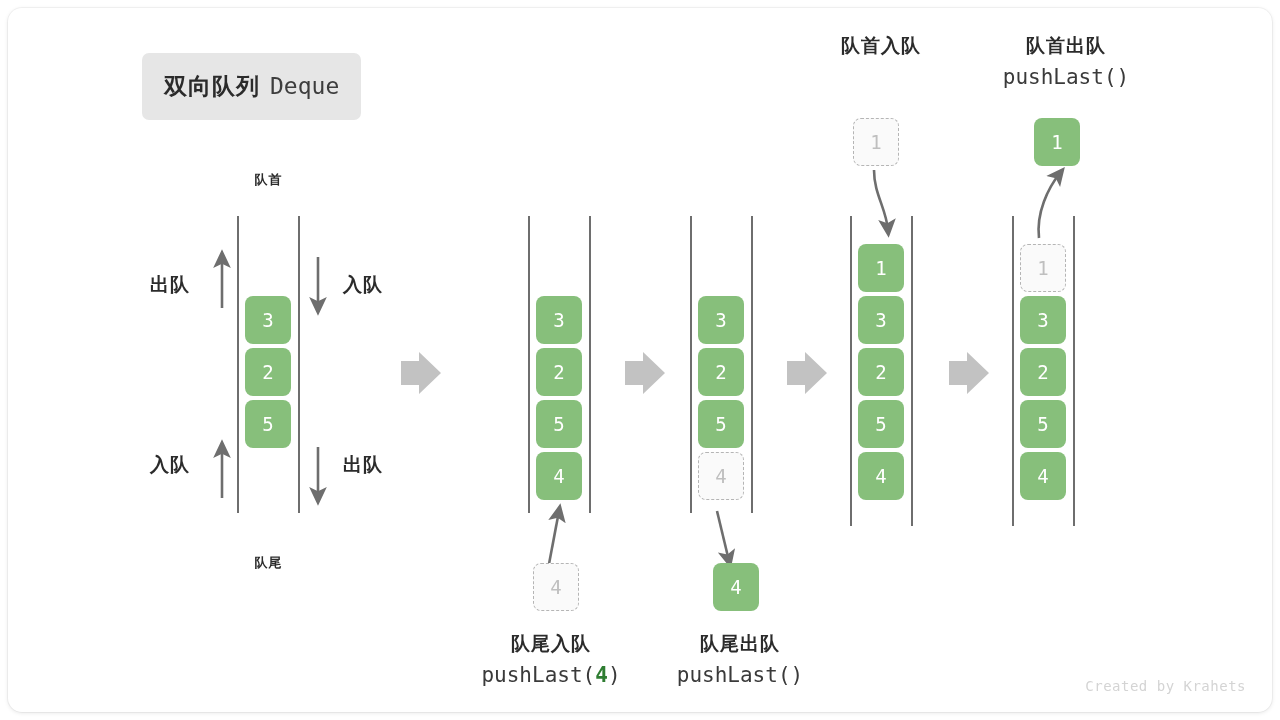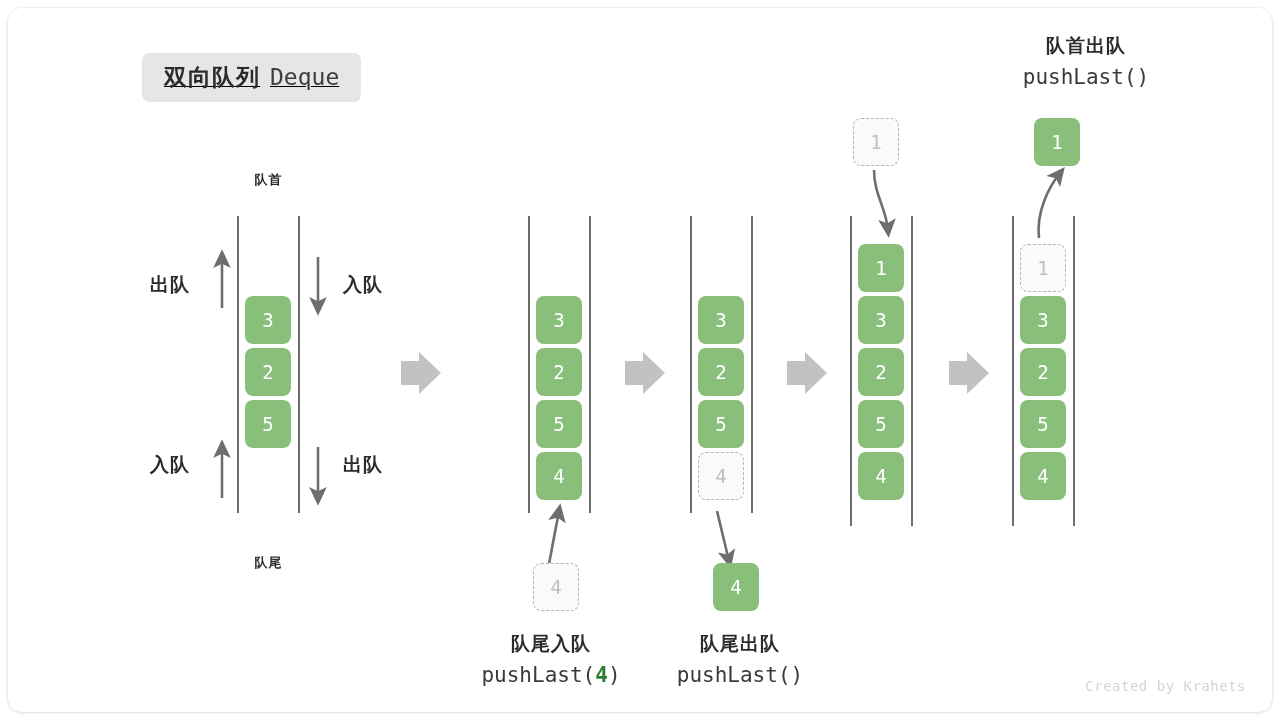--- a/index.html
+++ b/index.html
@@ -17,26 +17,25 @@
     border-radius:14px;
     box-shadow:0 1px 4px rgba(0,0,0,0.10),0 0 0 1px rgba(0,0,0,0.04);
     overflow:hidden;
   }
   .stage{position:absolute;left:0;top:0;width:1264px;height:704px;}
 
   
   .title-badge{
     position:absolute;
     left:134px;top:45px;
-    padding:13px 22px;
+    padding:22px 22px;
     background:#e6e6e6;
     border-radius:7px;
     white-space:nowrap;
     line-height:1;
-    text-decoration:underline;
   }
   .title-cn{
     font-size:23px;font-weight:bold;color:#2b2b2b;
     letter-spacing:1px;
   }
   .title-en{
     font-size:23px;color:#3d3d3d;
     font-family:"DejaVu Sans Mono","Liberation Mono",monospace;
     margin-left:10px;
   }
@@ -220,31 +219,32 @@
 
     <div class="cell ghost" style="left:845px;top:110px;">1</div>
 
     <div class="cell filled" style="left:850px;top:236px;">1</div>
     <div class="cell filled" style="left:850px;top:288px;">3</div>
     <div class="cell filled" style="left:850px;top:340px;">2</div>
     <div class="cell filled" style="left:850px;top:392px;">5</div>
     <div class="cell filled" style="left:850px;top:444px;">4</div>
 
     <div class="cap" style="left:773px;top:25px;width:200px;">
+      <span class="cn">队首入队</span>
     </div>
 
     <div class="cell filled" style="left:1026px;top:110px;">1</div>
 
     <div class="cell ghost" style="left:1012px;top:236px;">1</div>
     <div class="cell filled" style="left:1012px;top:288px;">3</div>
     <div class="cell filled" style="left:1012px;top:340px;">2</div>
     <div class="cell filled" style="left:1012px;top:392px;">5</div>
     <div class="cell filled" style="left:1012px;top:444px;">4</div>
 
-    <div class="cap" style="left:978px;top:25px;width:200px;">
+    <div class="cap" style="left:958px;top:25px;width:200px;">
       <span class="cn">队首出队</span>
       <span class="code"><span>pushLast(</span><span class="hl"></span><span>)</span></span>
     </div>
 
     <div class="watermark">Created by Krahets</div>
 
   </div>
 </div>
 
 </body></html>

